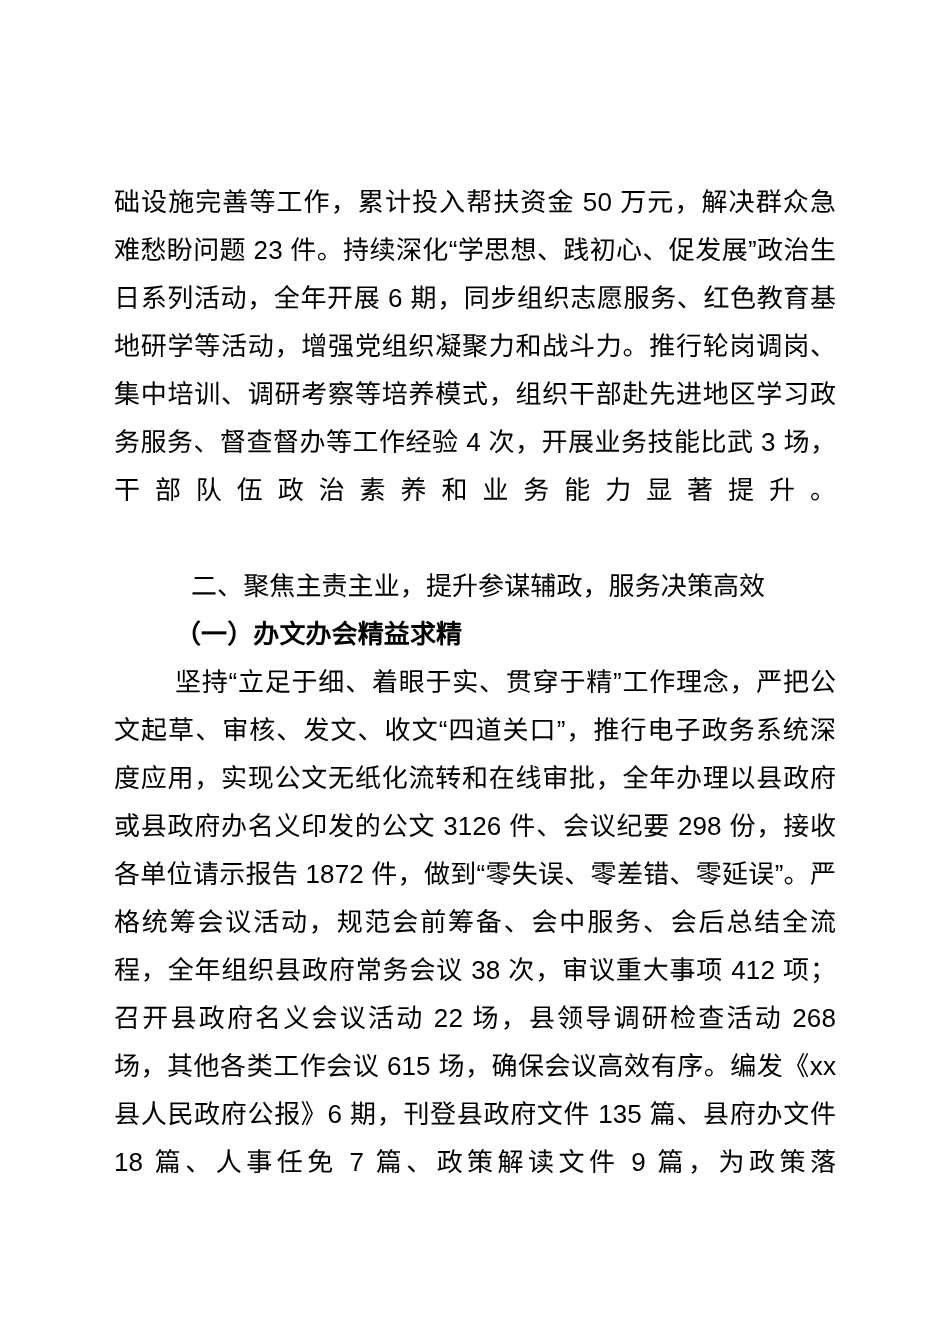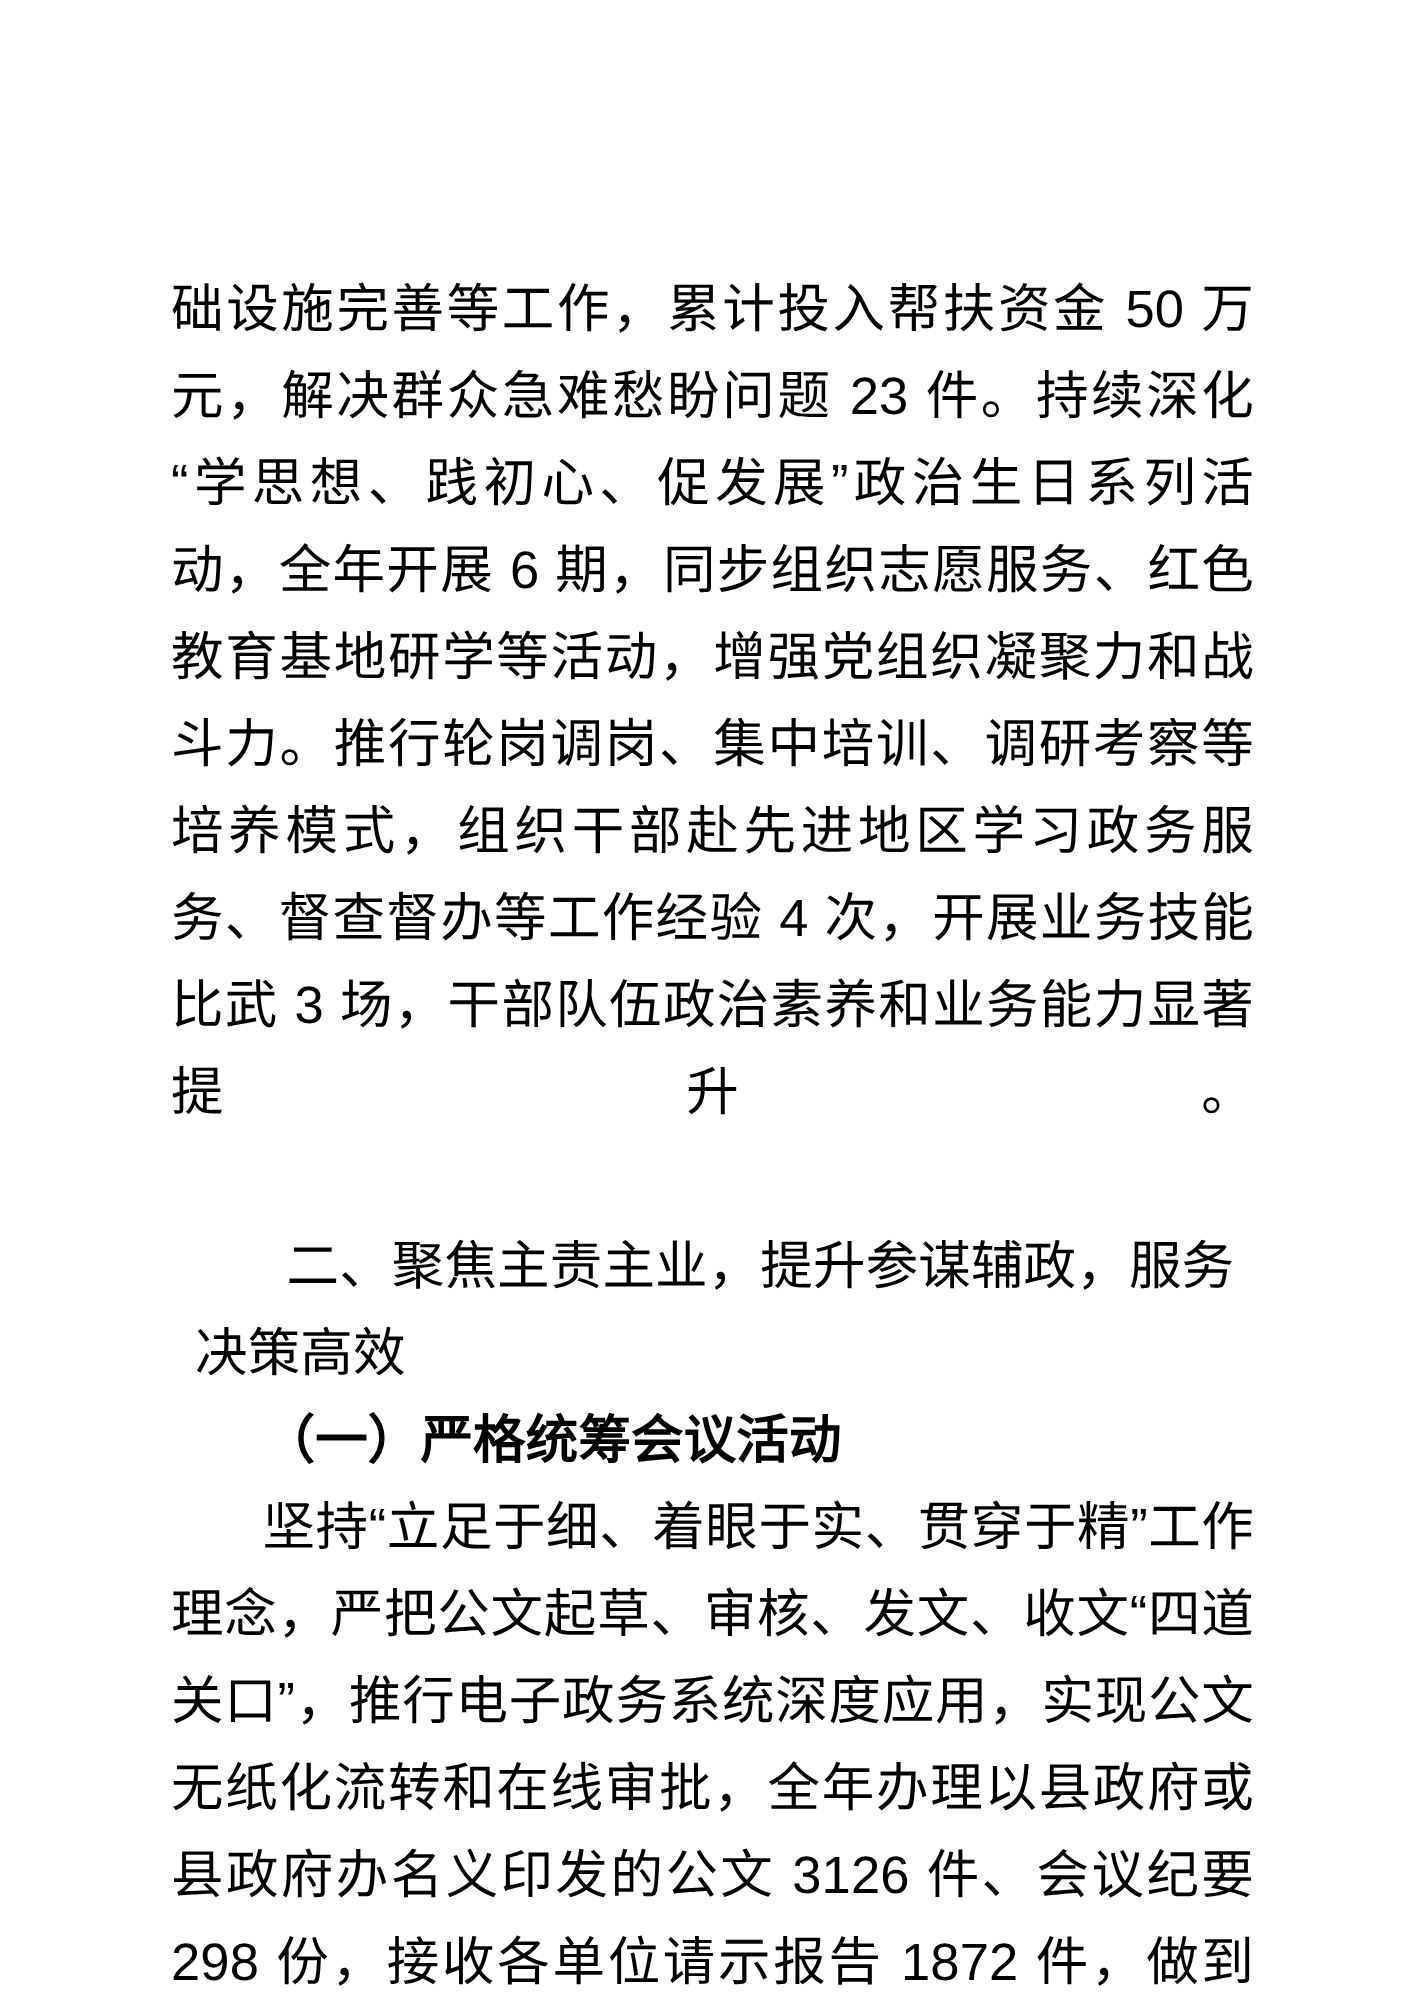--- a/index.html
+++ b/index.html
@@ -25,22 +25,22 @@
     top: 178px;
     width: 722px;
   }
 
   
   .para,
   .heading-num,
   .heading-sub {
     font-family: "Liberation Sans", "DejaVu Sans", sans-serif;
     color: #000000;
-    font-size: 35px;
-    line-height: 58px;
+    font-size: 26px;
+    line-height: 48px;
     margin: 0;
     padding: 0;
     letter-spacing: 0.1px;
     text-align: justify;
     text-justify: inter-character;
     word-break: break-all;
     -webkit-font-smoothing: antialiased;
   }
 
   
@@ -77,19 +77,19 @@
 <body>
 
 <div class="page">
 
   <div class="doc-body">
 
     <p class="para cont">础设施完善等工作，累计投入帮扶资金 50 万元，解决群众急难愁盼问题 23 件。持续深化“学思想、践初心、促发展”政治生日系列活动，全年开展 6 期，同步组织志愿服务、红色教育基地研学等活动，增强党组织凝聚力和战斗力。推行轮岗调岗、集中培训、调研考察等培养模式，组织干部赴先进地区学习政务服务、督查督办等工作经验 4 次，开展业务技能比武 3 场，干部队伍政治素养和业务能力显著提升。</p>
 
     <p class="heading-num">二、聚焦主责主业，提升参谋辅政，服务决策高效</p>
 
-    <p class="heading-sub">（一）严格统筹会议活动</p>
+    <p class="heading-sub">（一）办文办会精益求精</p>
 
     <p class="para indent">坚持“立足于细、着眼于实、贯穿于精”工作理念，严把公文起草、审核、发文、收文“四道关口”，推行电子政务系统深度应用，实现公文无纸化流转和在线审批，全年办理以县政府或县政府办名义印发的公文 3126 件、会议纪要 298 份，接收各单位请示报告 1872 件，做到“零失误、零差错、零延误”。严格统筹会议活动，规范会前筹备、会中服务、会后总结全流程，全年组织县政府常务会议 38 次，审议重大事项 412 项；召开县政府名义会议活动 22 场，县领导调研检查活动 268 场，其他各类工作会议 615 场，确保会议高效有序。编发《xx 县人民政府公报》6 期，刊登县政府文件 135 篇、县府办文件 18 篇、人事任免 7 篇、政策解读文件 9 篇，为政策落</p>
 
   </div>
 
 </div>
 
 </body></html>

